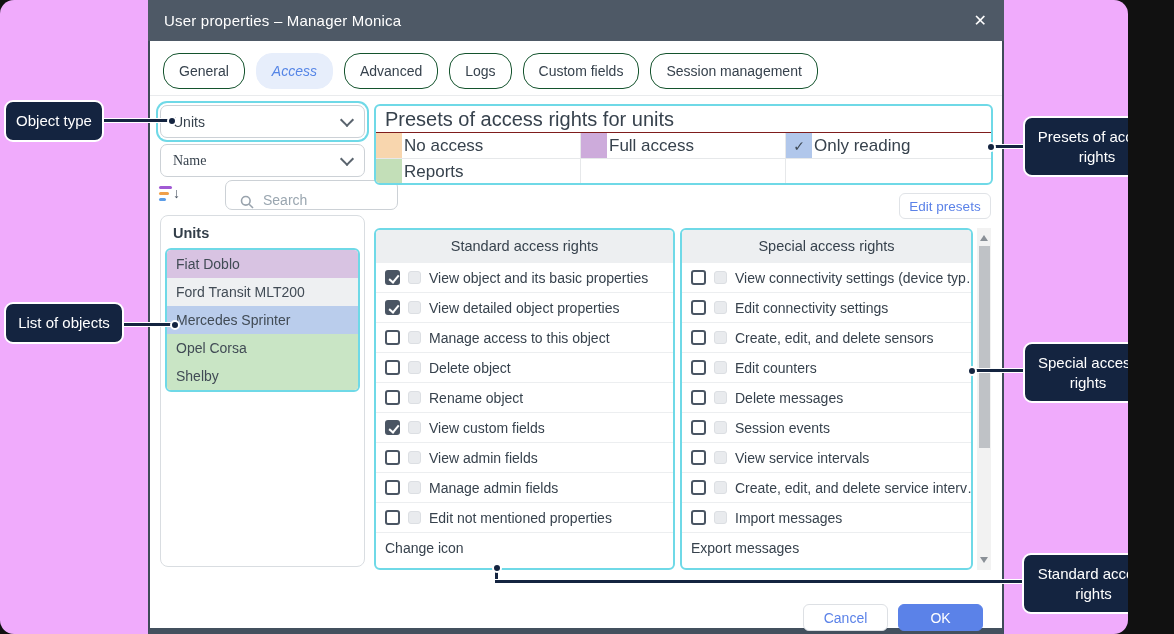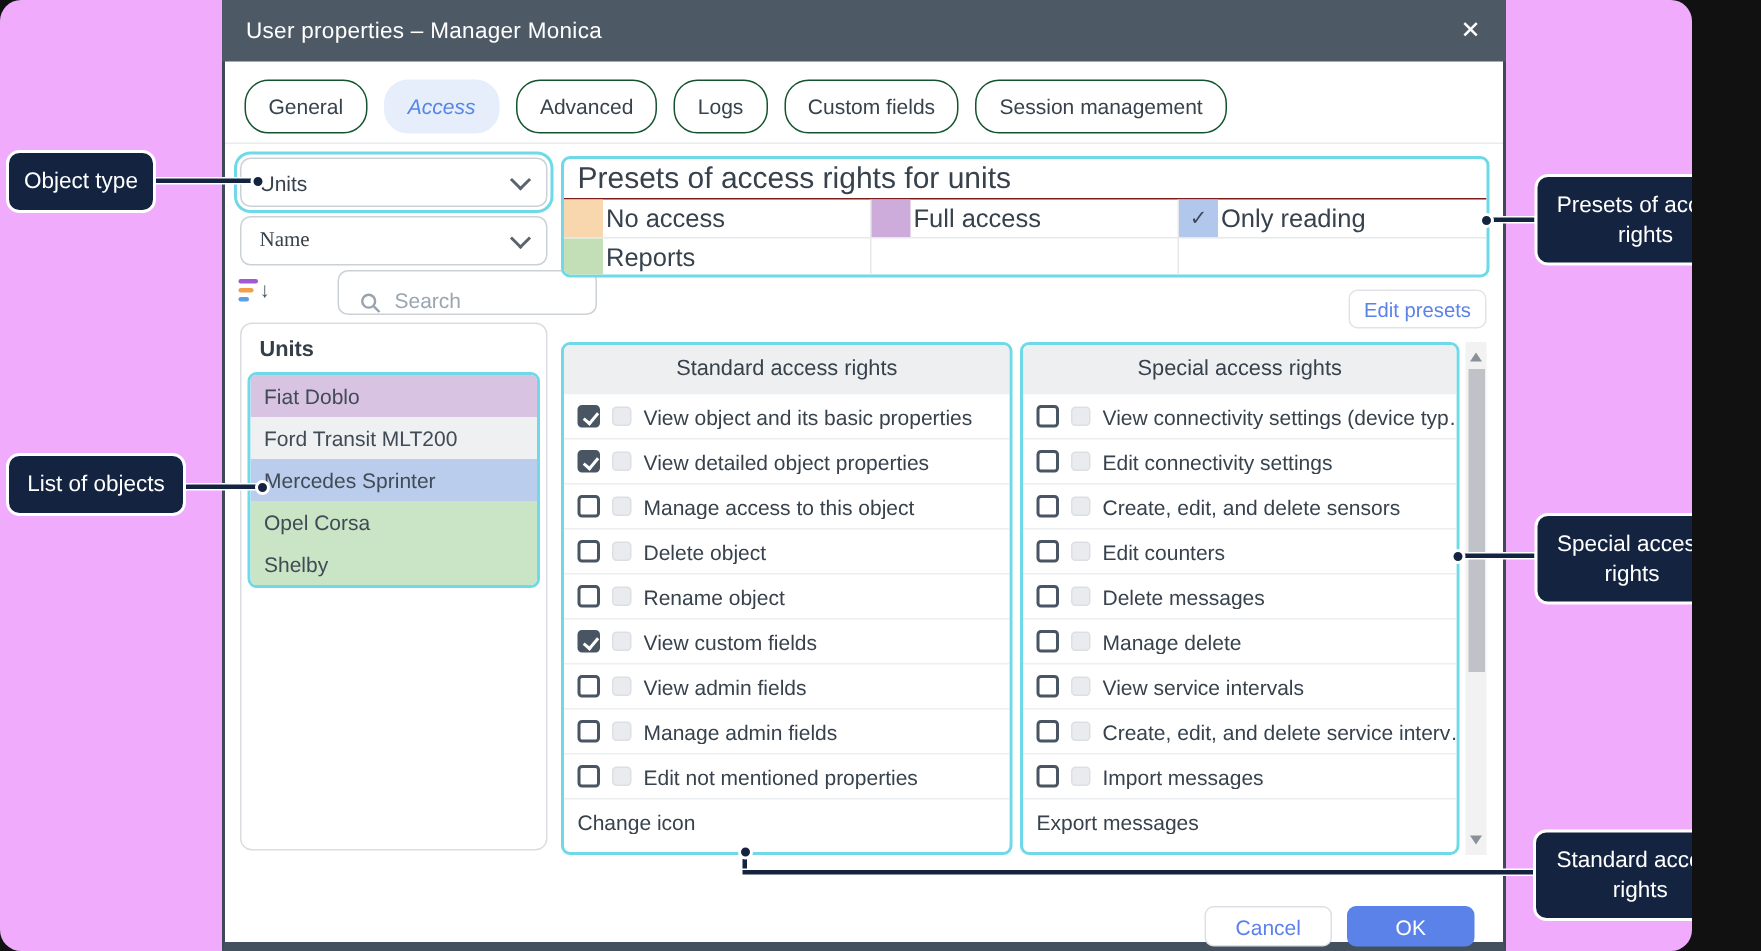--- a/index.html
+++ b/index.html
@@ -249,21 +249,21 @@
       <span class="lbl">Edit counters</span>
     </div>
     <div class="right-row">
       <span class="cb" data-checked="false"></span>
       <span class="cb sub"></span>
       <span class="lbl">Delete messages</span>
     </div>
     <div class="right-row">
       <span class="cb" data-checked="false"></span>
       <span class="cb sub"></span>
-      <span class="lbl">Manage delete</span>
+      <span class="lbl">Session events</span>
     </div>
     <div class="right-row">
       <span class="cb" data-checked="false"></span>
       <span class="cb sub"></span>
       <span class="lbl">View service intervals</span>
     </div>
     <div class="right-row">
       <span class="cb" data-checked="false"></span>
       <span class="cb sub"></span>
       <span class="lbl">Create, edit, and delete service interv…</span>

